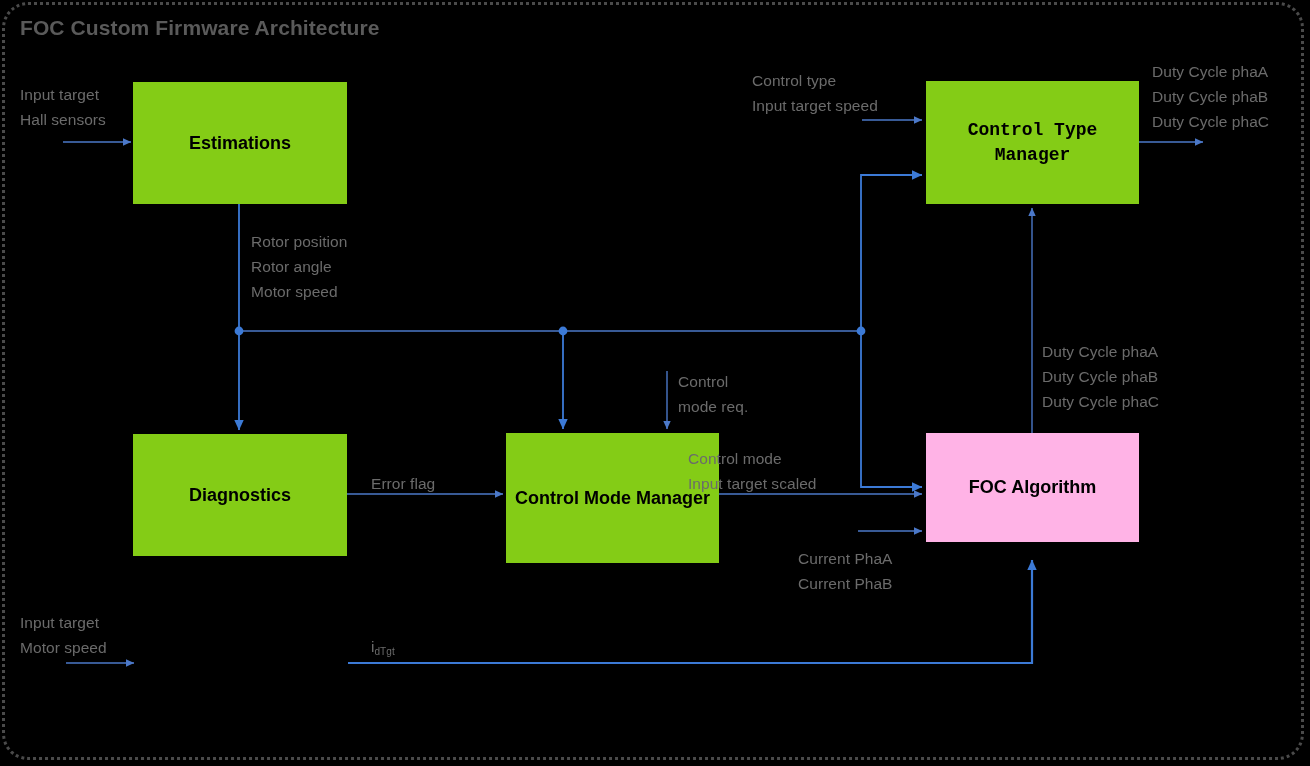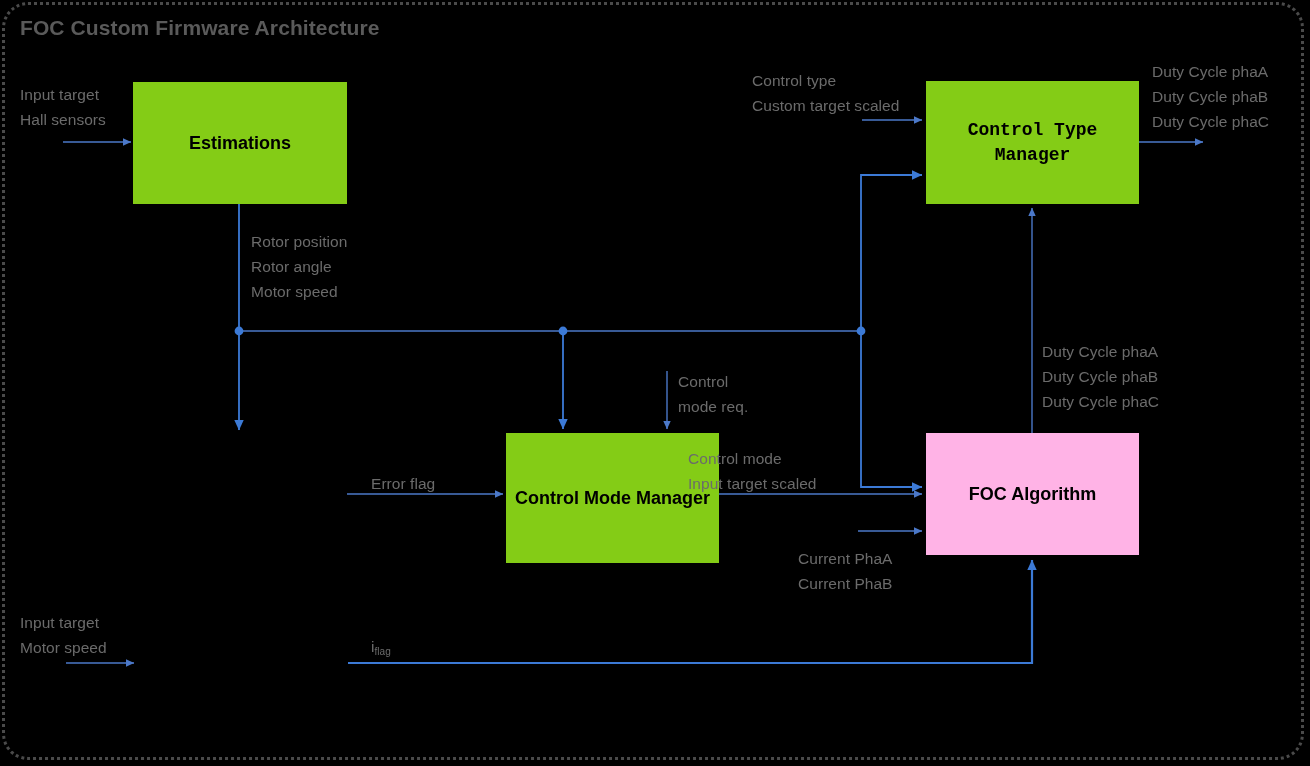--- a/index.html
+++ b/index.html
@@ -134,41 +134,44 @@
 
   <div class="node cyan" style="left:133px; top:82px; width:214px; height:122px;">
     <span>Estimations</span>
   </div>
 
   <div class="node cyan" style="left:926px; top:81px; width:213px; height:123px;font-family:Liberation Mono, monospace;">
     <span>Control Type
 Manager</span>
   </div>
 
+  <div class="node cyan" style="left:133px; top:434px; width:214px; height:122px;">
+    <span>Diagnostics</span>
+  </div>
 
   <div class="node cyan" style="left:506px; top:433px; width:213px; height:130px;">
     <span>Control Mode
 Manager</span>
   </div>
 
-  <div class="node pink" style="left:926px; top:433px; width:213px; height:122px;">
+  <div class="node pink" style="left:926px; top:433px; width:213px; height:109px;">
     <span>FOC
 Algorithm</span>
   </div>
 
 
   <div class="edge-label" style="left:20px; top:82px;">Input target
 Hall sensors</div>
 
   <div class="edge-label" style="left:251px; top:229px;">Rotor position
 Rotor angle
 Motor speed</div>
 
   <div class="edge-label" style="left:752px; top:68px;">Control type
-Custom target scaled</div>
+Input target speed</div>
 
   <div class="edge-label" style="left:1152px; top:59px;">Duty Cycle phaA
 Duty Cycle phaB
 Duty Cycle phaC</div>
 
   <div class="edge-label" style="left:1042px; top:339px;">Duty Cycle phaA
 Duty Cycle phaB
 Duty Cycle phaC</div>
 
   <div class="edge-label" style="left:678px; top:369px;">Control
@@ -178,15 +181,15 @@
 
   <div class="edge-label" style="left:688px; top:446px;">Control mode
 Input target scaled</div>
 
   <div class="edge-label" style="left:798px; top:546px;">Current PhaA
 Current PhaB</div>
 
   <div class="edge-label" style="left:20px; top:610px;">Input target
 Motor speed</div>
 
-  <div class="edge-label small-sub" style="left:371px; top:634px;"><span>i</span><sub>flag</sub></div>
+  <div class="edge-label small-sub" style="left:371px; top:634px;"><span>i</span><sub>dTgt</sub></div>
 
 </div>
 
 </body></html>

